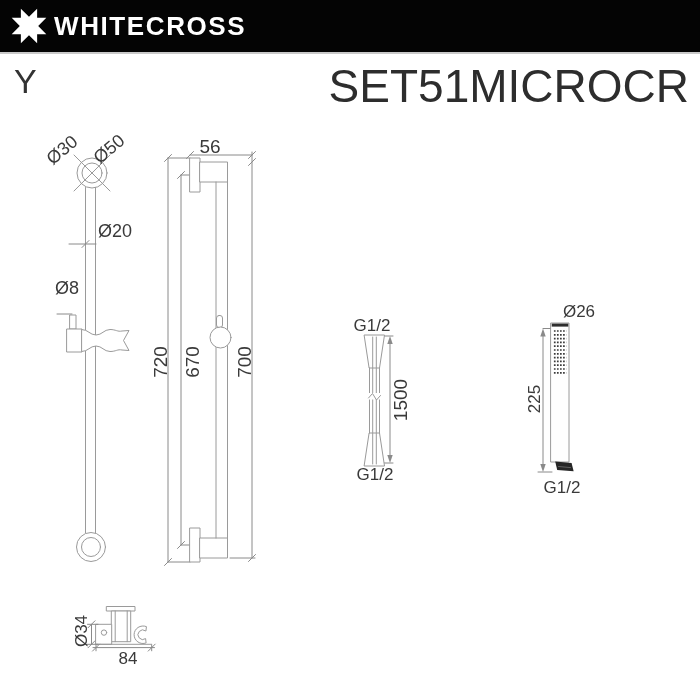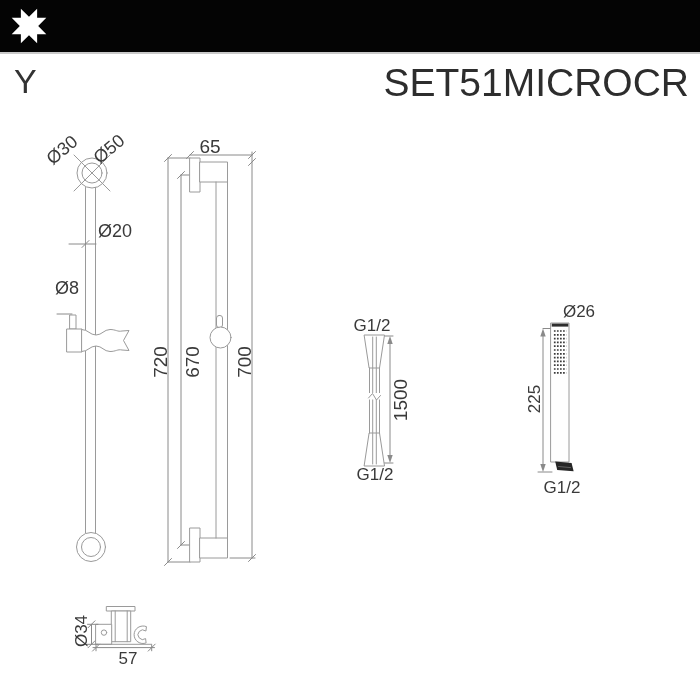--- a/index.html
+++ b/index.html
@@ -11,21 +11,21 @@
     position:absolute; left:0; top:0; width:700px; height:52px;
     background:#040404; display:flex; align-items:center;
   }
   .logo-icon { width:40px; height:40px; margin-left:9px; flex:0 0 auto; }
   .brand {
     color:#ffffff; font-size:26px; font-weight:600; letter-spacing:1.6px;
     margin-left:5px; line-height:1;
   }
   .divider { position:absolute; left:0; top:52px; width:700px; height:2px; background:#c9c9c9; }
   .series { position:absolute; left:14px; top:64px; font-size:34px; color:#333333; line-height:1; }
-  .model  { position:absolute; right:11px; top:63px; font-size:39px; color:#2d2d2d; line-height:1; }
+  .model  { position:absolute; right:11px; top:63px; font-size:46px; color:#2d2d2d; line-height:1; }
   svg.draw { position:absolute; left:0; top:0; }
   .dim {
     position:absolute; color:#3a3a3a; font-size:18px; line-height:1;
     white-space:nowrap; transform:translate(-50%,-50%);
   }
   .dim.r90 { transform:translate(-50%,-50%) rotate(-90deg); }
   .dim.r45 { transform:translate(-50%,-50%) rotate(-40deg); }
   .dim.f17 { font-size:17px; }
   .dim.f19 { font-size:19px; }
 </style>
@@ -33,20 +33,21 @@
 <body>
 
 <div class="header">
   <svg class="logo-icon" viewBox="0 0 40 40">
     <g transform="translate(20,20) rotate(45)">
       <polygon fill="#ffffff" points="
         -6.5,-18 0,-11.5 6.5,-18 6.5,-6.5 18,-6.5 11.5,0 18,6.5 6.5,6.5
         6.5,18 0,11.5 -6.5,18 -6.5,6.5 -18,6.5 -11.5,0 -18,-6.5 -6.5,-6.5"></polygon>
     </g>
   </svg>
+  <div class="brand">WHITECROSS</div>
 </div>
 <div class="divider"></div>
 
 <div class="series">Y</div>
 <div class="model">SET51MICROCR</div>
 
 <svg class="draw" width="700" height="700" viewBox="0 0 700 700" stroke-linecap="round" stroke-linejoin="round">
 
   <g stroke="#9a9a9a" fill="none" stroke-width="1">
     <line x1="74" y1="155" x2="110" y2="191"></line>
@@ -173,27 +174,27 @@
       <line x1="148.2" y1="651.1" x2="155.2" y2="644.1"></line>
     </g>
   </g>
 </svg>
 
 <span class="dim r45" style="left:62px;  top:150px;">Ø30</span>
 <span class="dim r45" style="left:109px; top:149px;">Ø50</span>
 <span class="dim" style="left:115px; top:231px;text-align:center;">Ø20</span>
 <span class="dim" style="left:67px;  top:288px;">Ø8</span>
 
-<span class="dim f19" style="left:210px; top:146px;">65</span>
+<span class="dim f19" style="left:210px; top:146px;">56</span>
 <span class="dim r90 f19" style="left:160px; top:362px;">720</span>
 <span class="dim r90 f19" style="left:192px; top:362px;">670</span>
 <span class="dim r90 f19" style="left:244px; top:362px;">700</span>
 
 <span class="dim f17" style="left:372px; top:325px;">G1/2</span>
 <span class="dim r90 f19" style="left:400px; top:400px;">1500</span>
 <span class="dim f17" style="left:375px; top:474px;">G1/2</span>
 
 <span class="dim f17" style="left:579px; top:311px;">Ø26</span>
 <span class="dim r90 f17" style="left:534px; top:399px;">225</span>
 <span class="dim f17" style="left:562px; top:487px;">G1/2</span>
 
 <span class="dim r90 f17" style="left:81px;  top:631px;">Ø34</span>
-<span class="dim f17" style="left:128px; top:658px;">57</span>
+<span class="dim f17" style="left:128px; top:658px;">84</span>
 
 </body></html>

